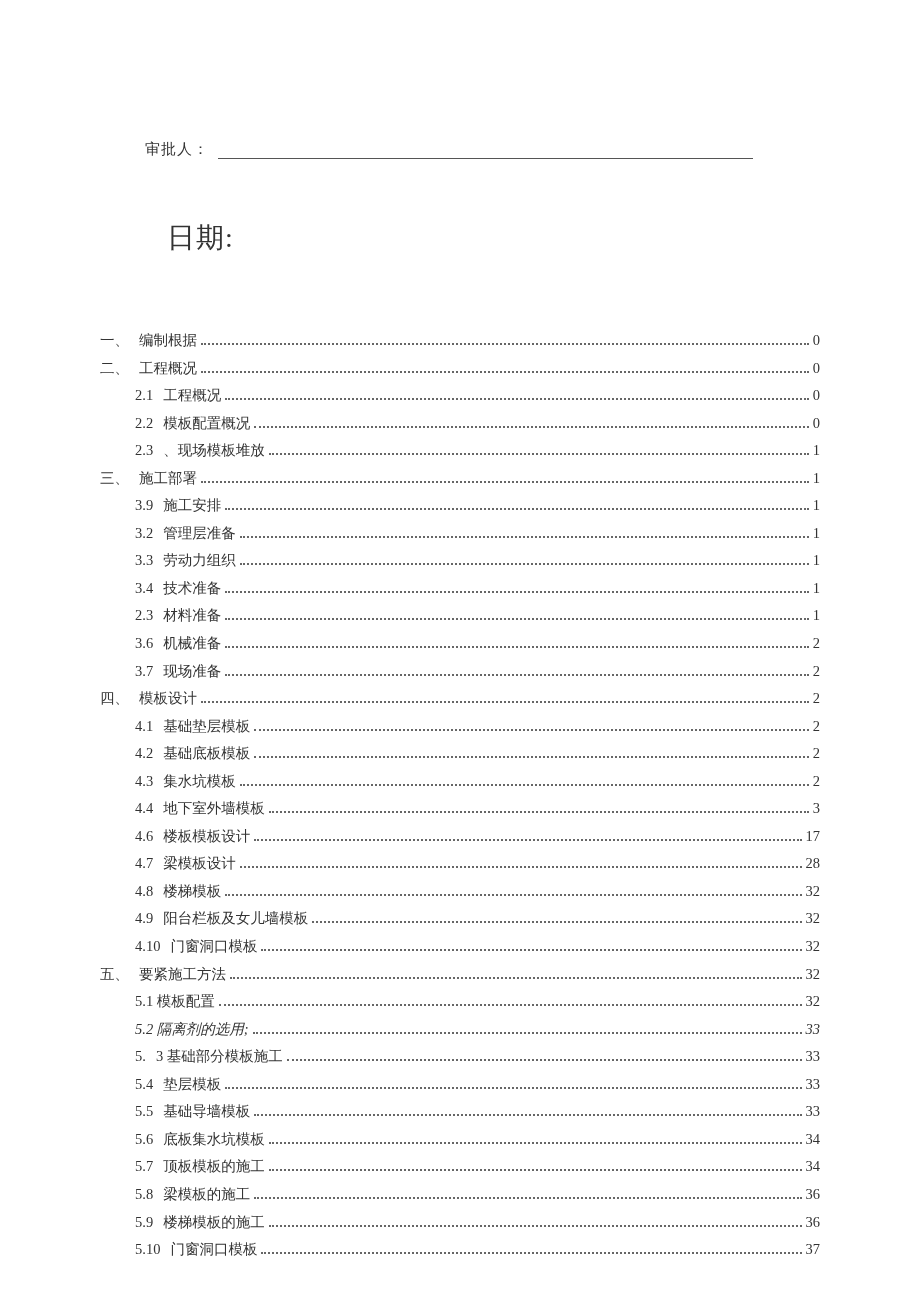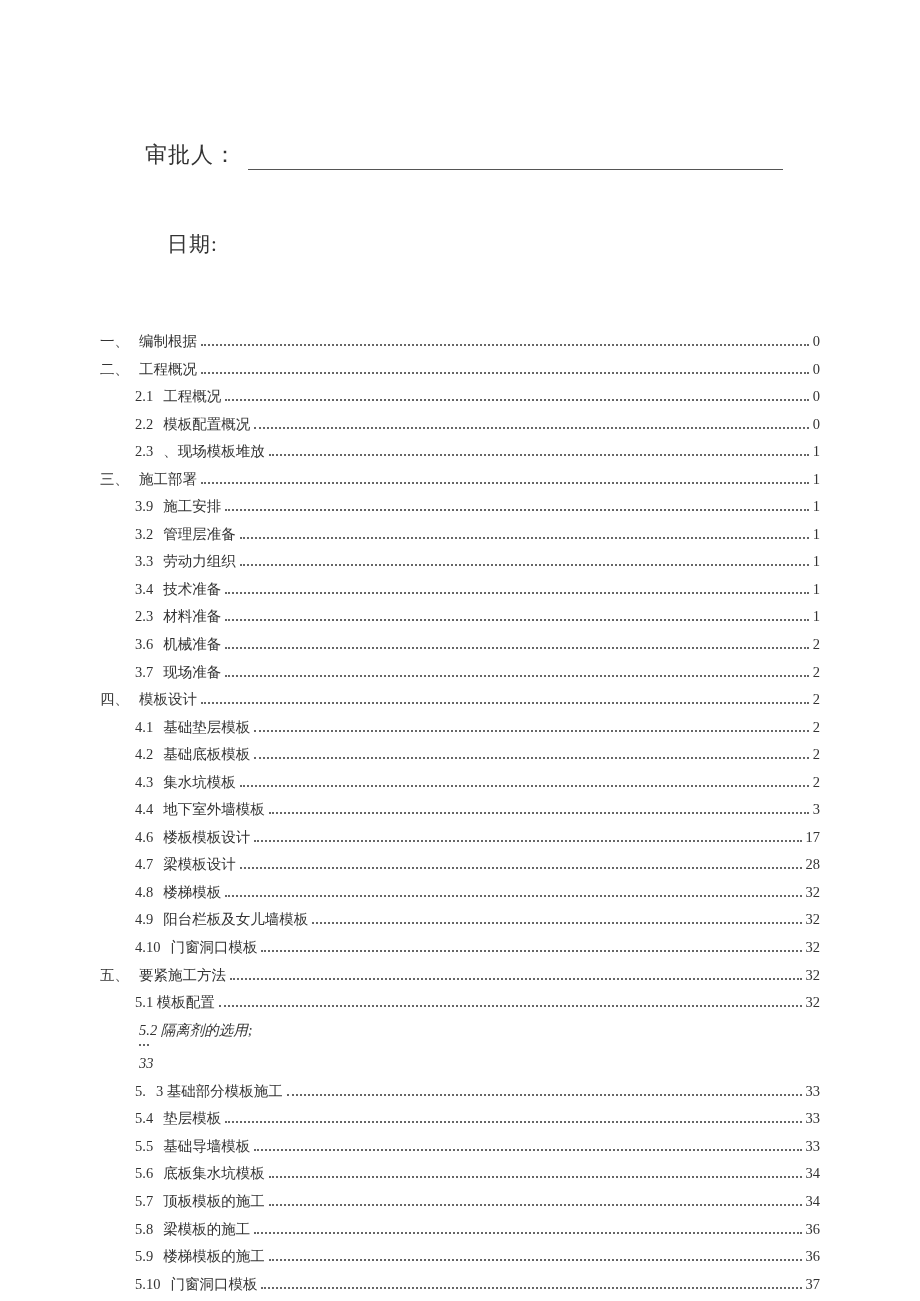--- a/index.html
+++ b/index.html
@@ -10,34 +10,34 @@
       font-family: "SimSun", "宋体", serif;
       color: #333;
       padding: 140px 100px 60px 100px;
       font-size: 15px;
     }
     .header-section {
       padding-left: 45px;
       margin-bottom: 70px;
     }
     .approver-line {
-      font-size: 22px;
+      font-size: 15px;
       letter-spacing: 1px;
       margin-bottom: 60px;
     }
     .approver-line .label { display: inline-block; }
     .approver-line .underline {
       display: inline-block;
       width: 535px;
       border-bottom: 1px solid #555;
       vertical-align: bottom;
       margin-left: 4px;
     }
     .date-line {
-      font-size: 21px;
+      font-size: 28px;
       letter-spacing: 1px;
       padding-left: 22px;
     }
     .toc { line-height: 1.9; }
     .toc-row {
       display: flex;
       align-items: baseline;
       white-space: nowrap;
       font-size: 14.5px;
     }
@@ -45,21 +45,21 @@
     .toc-l2 { padding-left: 35px; justify-content: center; }
     .toc-num { margin-right: 10px; }
     .toc-title { }
     .toc-dots {
       flex: 1;
       border-bottom: 2px dotted #666;
       margin: 0 4px 4px 4px;
       min-width: 10px;
     }
     .toc-page { }
-    .italic { font-style: italic; flex-direction: column; }
+    .italic { font-style: italic; }
   </style>
 </head>
 <body>
 
 <div class="header-section">
   <div class="approver-line">
     <span class="label">审批人：</span>
     <span class="underline"></span>
   </div>
   <div class="date-line">

